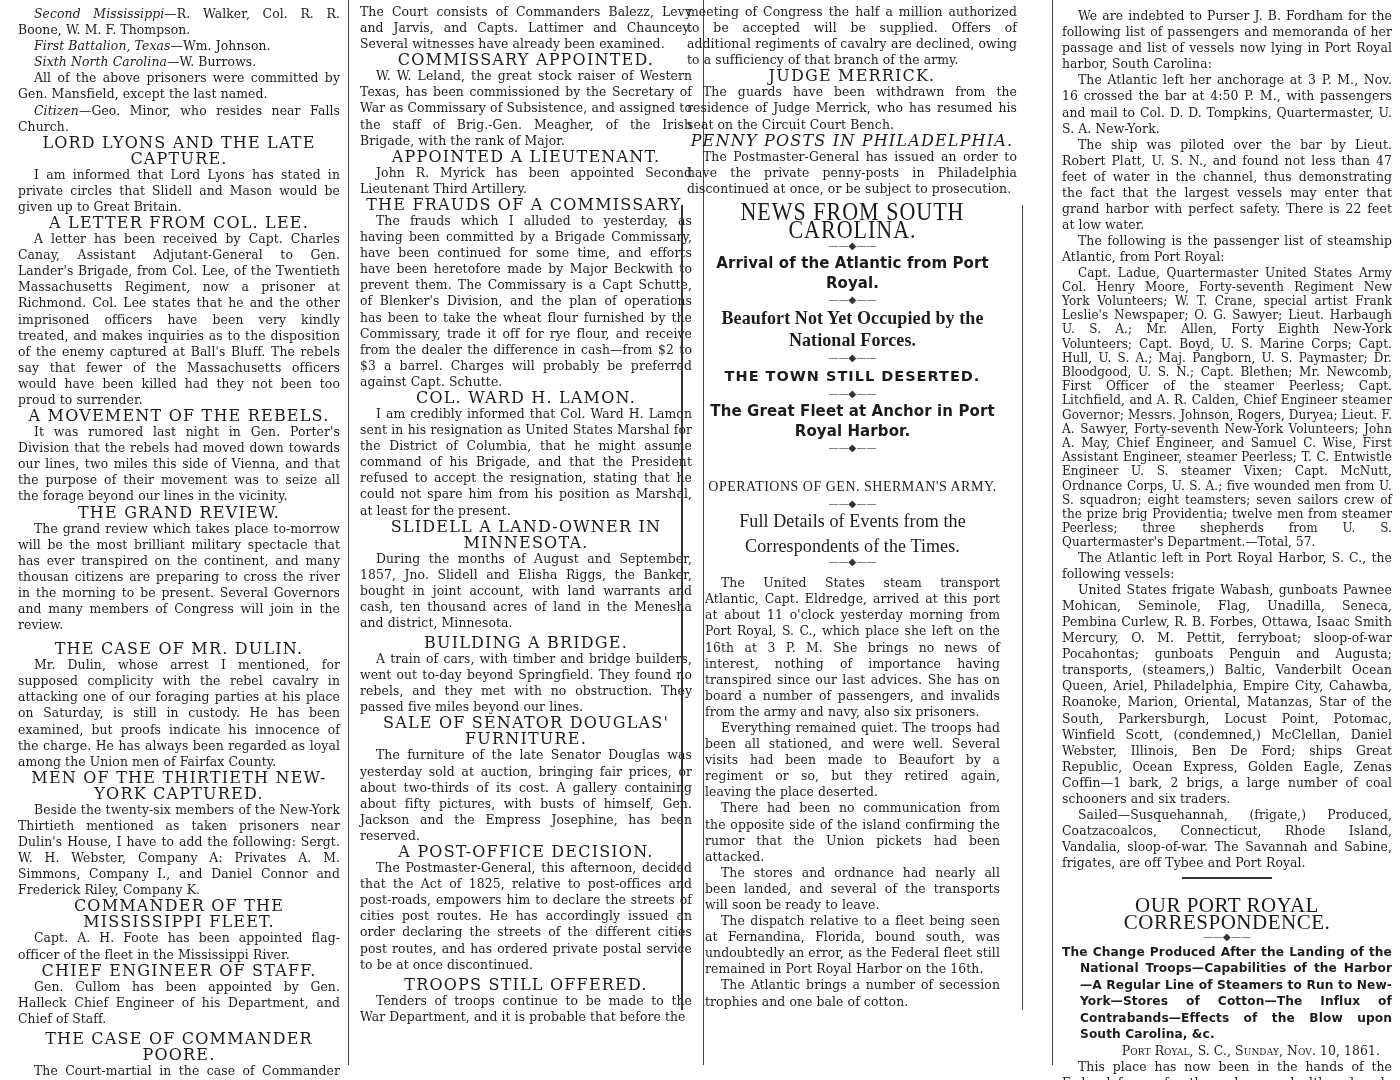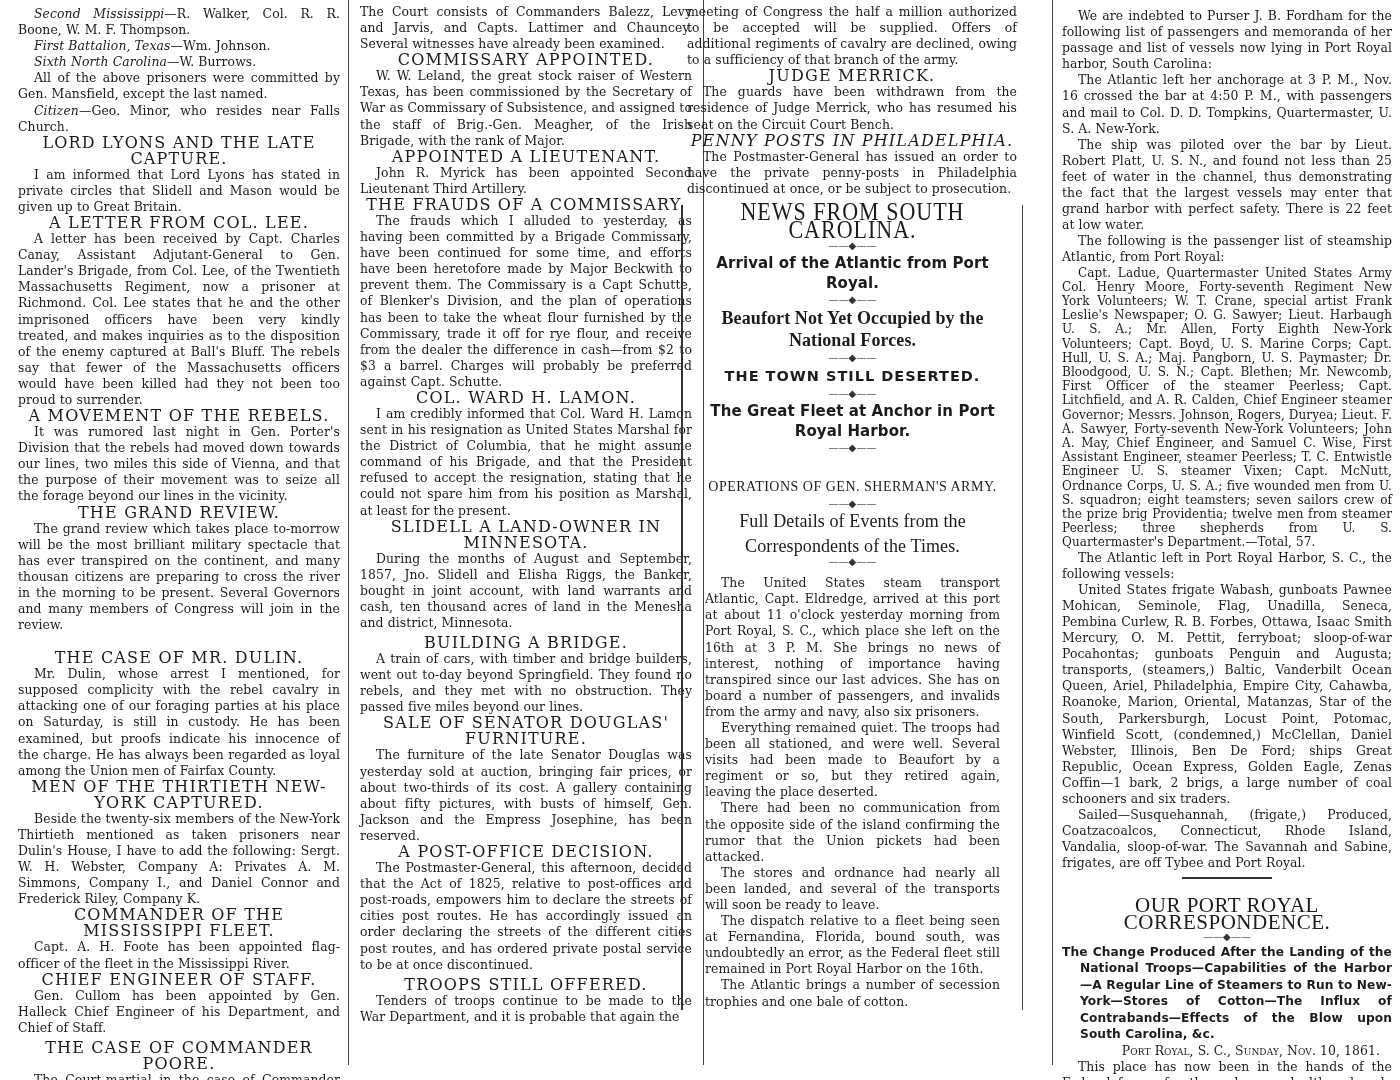--- a/index.html
+++ b/index.html
@@ -59,21 +59,21 @@
     <p>All of the above prisoners were committed by Gen. Mansfield, except the last named.</p>
     <p><span class="it">Citizen</span><span>—Geo. Minor, who resides near Falls Church.</span></p>
     <h4>LORD LYONS AND THE LATE CAPTURE.</h4>
     <p>I am informed that Lord Lyons has stated in private circles that Slidell and Mason would be given up to Great Britain.</p>
     <h4>A LETTER FROM COL. LEE.</h4>
     <p>A letter has been received by Capt. Charles Canay, Assistant Adjutant-General to Gen. Lander's Brigade, from Col. Lee, of the Twentieth Massachusetts Regiment, now a prisoner at Richmond. Col. Lee states that he and the other imprisoned officers have been very kindly treated, and makes inquiries as to the disposition of the enemy captured at Ball's Bluff. The rebels say that fewer of the Massachusetts officers would have been killed had they not been too proud to surrender.</p>
     <h4>A MOVEMENT OF THE REBELS.</h4>
     <p>It was rumored last night in Gen. Porter's Division that the rebels had moved down towards our lines, two miles this side of Vienna, and that the purpose of their movement was to seize all the forage beyond our lines in the vicinity.</p>
     <h4>THE GRAND REVIEW.</h4>
     <p>The grand review which takes place to-morrow will be the most brilliant military spectacle that has ever transpired on the continent, and many thousan citizens are preparing to cross the river in the morning to be present. Several Governors and many members of Congress will join in the review.</p>
-    <h4 style="margin-top:17px">THE CASE OF MR. DULIN.</h4>
+    <h4 style="margin-top:8px">THE CASE OF MR. DULIN.</h4>
     <p>Mr. Dulin, whose arrest I mentioned, for supposed complicity with the rebel cavalry in attacking one of our foraging parties at his place on Saturday, is still in custody. He has been examined, but proofs indicate his innocence of the charge. He has always been regarded as loyal among the Union men of Fairfax County.</p>
     <h4>MEN OF THE THIRTIETH NEW-YORK CAPTURED.</h4>
     <p>Beside the twenty-six members of the New-York Thirtieth mentioned as taken prisoners near Dulin's House, I have to add the following: Sergt. W. H. Webster, Company A: Privates A. M. Simmons, Company I., and Daniel Connor and Frederick Riley, Company K.</p>
     <h4>COMMANDER OF THE MISSISSIPPI FLEET.</h4>
     <p>Capt. A. H. Foote has been appointed flag-officer of the fleet in the Mississippi River.</p>
     <h4>CHIEF ENGINEER OF STAFF.</h4>
     <p>Gen. Cullom has been appointed by Gen. Halleck Chief Engineer of his Department, and Chief of Staff.</p>
     <h4 style="margin-top:4px">THE CASE OF COMMANDER POORE.</h4>
     <p>The Court-martial in the case of Commander Poore, of the Brooklyn, assembled yesterday.</p>
   </div>
@@ -90,21 +90,21 @@
     <p>I am credibly informed that Col. Ward H. Lamon sent in his resignation as United States Marshal for the District of Columbia, that he might assume command of his Brigade, and that the President refused to accept the resignation, stating that he could not spare him from his position as Marshal, at least for the present.</p>
     <h4>SLIDELL A LAND-OWNER IN MINNESOTA.</h4>
     <p>During the months of August and September, 1857, Jno. Slidell and Elisha Riggs, the Banker, bought in joint account, with land warrants and cash, ten thousand acres of land in the Menesha and district, Minnesota.</p>
     <h4 style="margin-top:4px">BUILDING A BRIDGE.</h4>
     <p>A train of cars, with timber and bridge builders, went out to-day beyond Springfield. They found no rebels, and they met with no obstruction. They passed five miles beyond our lines.</p>
     <h4>SALE OF SENATOR DOUGLAS' FURNITURE.</h4>
     <p>The furniture of the late Senator Douglas was yesterday sold at auction, bringing fair prices, or about two-thirds of its cost. A gallery containing about fifty pictures, with busts of himself, Gen. Jackson and the Empress Josephine, has been reserved.</p>
     <h4>A POST-OFFICE DECISION.</h4>
     <p>The Postmaster-General, this afternoon, decided that the Act of 1825, relative to post-offices and post-roads, empowers him to declare the streets of cities post routes. He has accordingly issued an order declaring the streets of the different cities post routes, and has ordered private postal service to be at once discontinued.</p>
     <h4 style="margin-top:4px">TROOPS STILL OFFERED.</h4>
-    <p>Tenders of troops continue to be made to the War Department, and it is probable that again the</p>
+    <p>Tenders of troops continue to be made to the War Department, and it is probable that before the</p>
   </div>
 
   <div class="col c3">
     <p class="noind">meeting of Congress the half a million authorized to be accepted will be supplied. Offers of additional regiments of cavalry are declined, owing to a sufficiency of that branch of the army.</p>
     <h4>JUDGE MERRICK.</h4>
     <p>The guards have been withdrawn from the residence of Judge Merrick, who has resumed his seat on the Circuit Court Bench.</p>
     <h4 style="font-style:italic">PENNY POSTS IN PHILADELPHIA.</h4>
     <p>The Postmaster-General has issued an order to have the private penny-posts in Philadelphia discontinued at once, or be subject to prosecution.</p>
     <div class="hbox">
       <div class="masthead">NEWS FROM SOUTH CAROLINA.</div>
@@ -127,21 +127,21 @@
       <p>There had been no communication from the opposite side of the island confirming the rumor that the Union pickets had been attacked.</p>
       <p>The stores and ordnance had nearly all been landed, and several of the transports will soon be ready to leave.</p>
       <p>The dispatch relative to a fleet being seen at Fernandina, Florida, bound south, was undoubtedly an error, as the Federal fleet still remained in Port Royal Harbor on the 16th.</p>
       <p>The Atlantic brings a number of secession trophies and one bale of cotton.</p>
     </div>
   </div>
 
   <div class="col c4">
     <p>We are indebted to Purser J. B. Fordham for the following list of passengers and memoranda of her passage and list of vessels now lying in Port Royal harbor, South Carolina:</p>
     <p>The Atlantic left her anchorage at 3 P. M., Nov. 16 crossed the bar at 4:50 P. M., with passengers and mail to Col. D. D. Tompkins, Quartermaster, U. S. A. New-York.</p>
-    <p>The ship was piloted over the bar by Lieut. Robert Platt, U. S. N., and found not less than 25 feet of water in the channel, thus demonstrating the fact that the largest vessels may enter that grand harbor with perfect safety. There is 22 feet at low water.</p>
+    <p>The ship was piloted over the bar by Lieut. Robert Platt, U. S. N., and found not less than 47 feet of water in the channel, thus demonstrating the fact that the largest vessels may enter that grand harbor with perfect safety. There is 22 feet at low water.</p>
     <p>The following is the passenger list of steamship Atlantic, from Port Royal:</p>
     <p class="dense">Capt. Ladue, Quartermaster United States Army Col. Henry Moore, Forty-seventh Regiment New York Volunteers; W. T. Crane, special artist Frank Leslie's Newspaper; O. G. Sawyer; Lieut. Harbaugh U. S. A.; Mr. Allen, Forty Eighth New-York Volunteers; Capt. Boyd, U. S. Marine Corps; Capt. Hull, U. S. A.; Maj. Pangborn, U. S. Paymaster; Dr. Bloodgood, U. S. N.; Capt. Blethen; Mr. Newcomb, First Officer of the steamer Peerless; Capt. Litchfield, and A. R. Calden, Chief Engineer steamer Governor; Messrs. Johnson, Rogers, Duryea; Lieut. F. A. Sawyer, Forty-seventh New-York Volunteers; John A. May, Chief Engineer, and Samuel C. Wise, First Assistant Engineer, steamer Peerless; T. C. Entwistle Engineer U. S. steamer Vixen; Capt. McNutt, Ordnance Corps, U. S. A.; five wounded men from U. S. squadron; eight teamsters; seven sailors crew of the prize brig Providentia; twelve men from steamer Peerless; three shepherds from U. S. Quartermaster's Department.—Total, 57.</p>
     <p>The Atlantic left in Port Royal Harbor, S. C., the following vessels:</p>
     <p>United States frigate Wabash, gunboats Pawnee Mohican, Seminole, Flag, Unadilla, Seneca, Pembina Curlew, R. B. Forbes, Ottawa, Isaac Smith Mercury, O. M. Pettit, ferryboat; sloop-of-war Pocahontas; gunboats Penguin and Augusta; transports, (steamers,) Baltic, Vanderbilt Ocean Queen, Ariel, Philadelphia, Empire City, Cahawba, Roanoke, Marion, Oriental, Matanzas, Star of the South, Parkersburgh, Locust Point, Potomac, Winfield Scott, (condemned,) McClellan, Daniel Webster, Illinois, Ben De Ford; ships Great Republic, Ocean Express, Golden Eagle, Zenas Coffin—1 bark, 2 brigs, a large number of coal schooners and six traders.</p>
     <p>Sailed—Susquehannah, (frigate,) Produced, Coatzacoalcos, Connecticut, Rhode Island, Vandalia, sloop-of-war. The Savannah and Sabine, frigates, are off Tybee and Port Royal.</p>
     <div class="dash" style="border-top:2px solid #333;width:90px;margin:6px auto 0;height:0"></div>
     <div class="corr">OUR PORT ROYAL CORRESPONDENCE.</div>
     <div class="dash">——◆——</div>
     <div class="subhead">The Change Produced After the Landing of the National Troops—Capabilities of the Harbor—A Regular Line of Steamers to Run to New-York—Stores of Cotton—The Influx of Contrabands—Effects of the Blow upon South Carolina, &amp;c.</div>
     <p class="dateline sc">Port Royal, S. C., Sunday, Nov. 10, 1861.</p>

